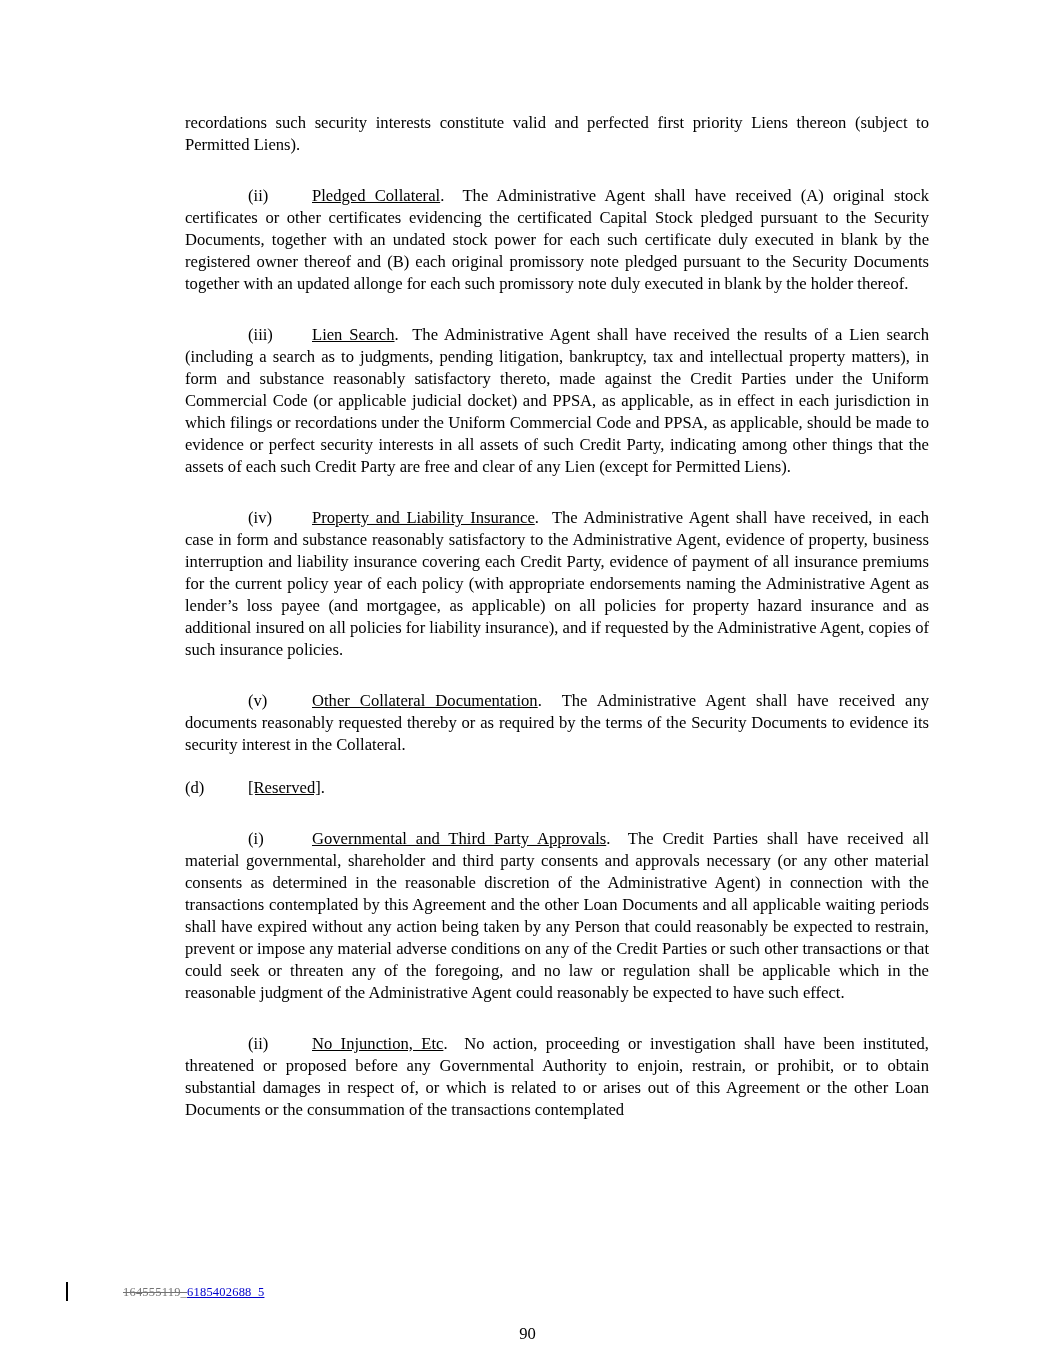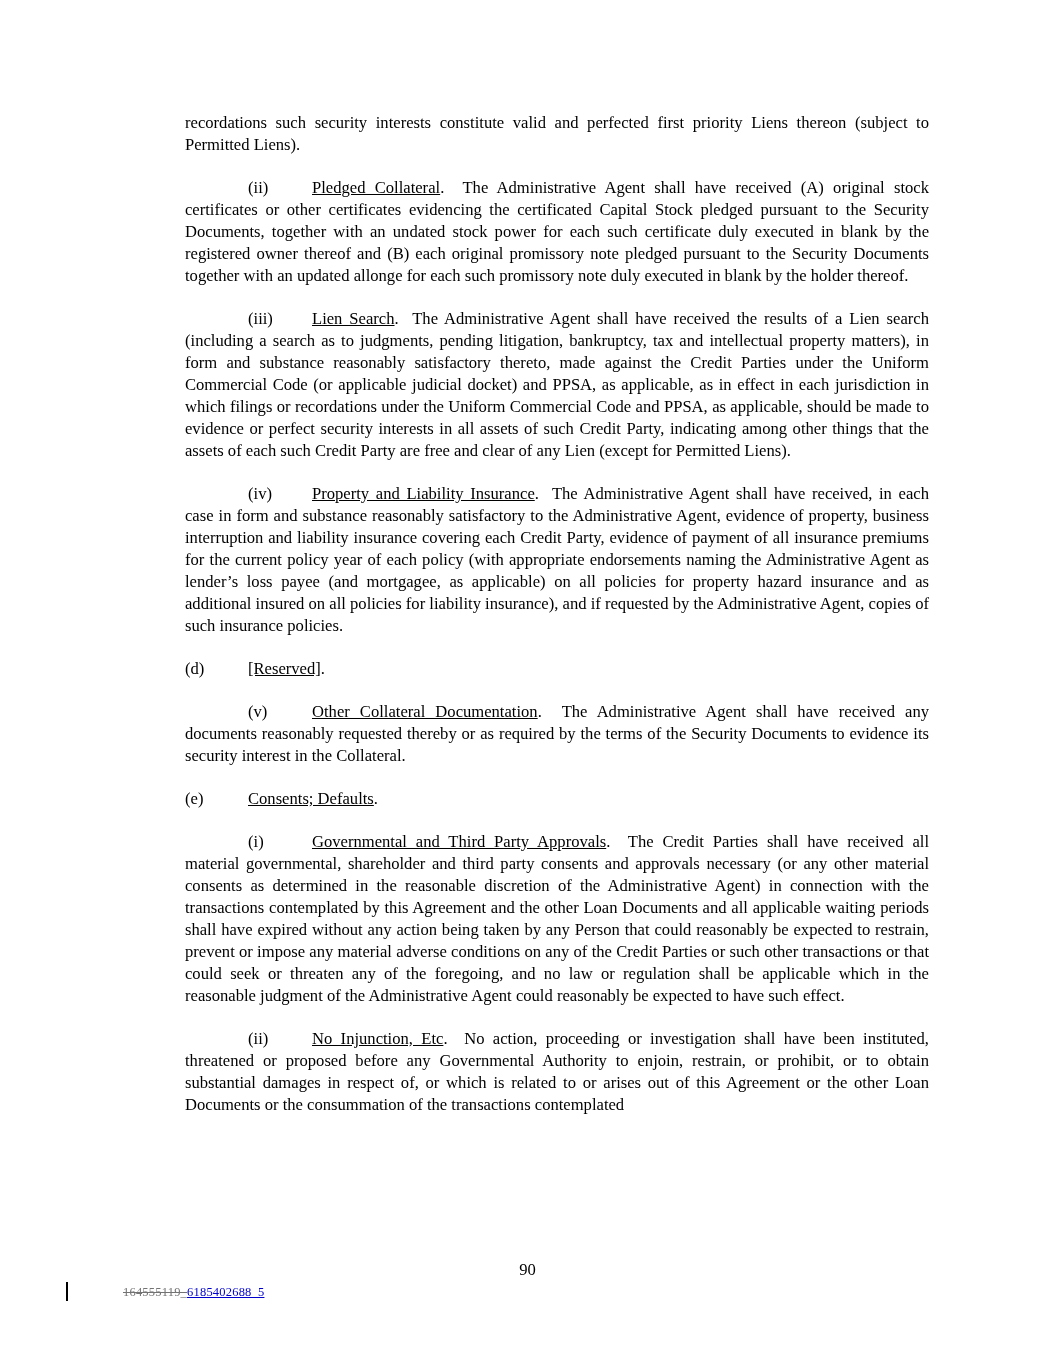--- a/index.html
+++ b/index.html
@@ -25,26 +25,26 @@
     font-size: 16.6px;
     line-height: 22px;
   }
   .para {
     text-align: justify;
     margin: 0 0 21px 0;
   }
   .para:last-child { margin-bottom: 0; }
   .indent-sub { text-indent: 63px; }
   .indent-top { text-indent: 0; }
-  .indent-sub .lbl { display: inline-block; width: 64px; text-indent: 0; }
+  .indent-sub .lbl { display: inline-block; width: 64px; text-indent: 0; margin-top: 8px; }
   .indent-top .lbl { display: inline-block; width: 63px; text-indent: 0; }
   .hd { text-decoration: underline; margin-top: 15px; }
   .page-number {
     position: absolute;
-    top: 1260px;
+    top: 1324px;
     left: 0;
     width: 1055px;
     text-align: center;
     font-size: 16.6px;
   }
   .footer-id {
     position: absolute;
     top: 1285px;
     left: 123px;
     font-size: 12.5px;
@@ -69,25 +69,24 @@
   <div class="doc-body">
 
     <p class="para"><span>recordations such security interests constitute valid and perfected first priority Liens thereon (subject to Permitted Liens).</span></p>
 
     <p class="para indent-sub"><span class="lbl">(ii)</span><span class="hd">Pledged Collateral</span><span>.&nbsp; </span><span>The Administrative Agent shall have received (A) original stock certificates or other certificates evidencing the certificated Capital Stock pledged pursuant to the Security Documents, together with an undated stock power for each such certificate duly executed in blank by the registered owner thereof and (B) each original promissory note pledged pursuant to the Security Documents together with an updated allonge for each such promissory note duly executed in blank by the holder thereof.</span></p>
 
     <p class="para indent-sub"><span class="lbl">(iii)</span><span class="hd">Lien Search</span><span>.&nbsp; </span><span>The Administrative Agent shall have received the results of a Lien search (including a search as to judgments, pending litigation, bankruptcy, tax and intellectual property matters), in form and substance reasonably satisfactory thereto, made against the Credit Parties under the Uniform Commercial Code (or applicable judicial docket) and PPSA, as applicable, as in effect in each jurisdiction in which filings or recordations under the Uniform Commercial Code and PPSA, as applicable, should be made to evidence or perfect security interests in all assets of such Credit Party, indicating among other things that the assets of each such Credit Party are free and clear of any Lien (except for Permitted Liens).</span></p>
 
     <p class="para indent-sub"><span class="lbl">(iv)</span><span class="hd">Property and Liability Insurance</span><span>.&nbsp; </span><span>The Administrative Agent shall have received, in each case in form and substance reasonably satisfactory to the Administrative Agent, evidence of property, business interruption and liability insurance covering each Credit Party, evidence of payment of all insurance premiums for the current policy year of each policy (with appropriate endorsements naming the Administrative Agent as lender’s loss payee (and mortgagee, as applicable) on all policies for property hazard insurance and as additional insured on all policies for liability insurance), and if requested by the Administrative Agent, copies of such insurance policies.</span></p>
 
+    <p class="para indent-sub"><span class="lbl">(v)</span><span class="hd">Other Collateral Documentation</span><span>.&nbsp; </span><span>The Administrative Agent shall have received any documents reasonably requested thereby or as required by the terms of the Security Documents to evidence its security interest in the Collateral.</span></p>
+
     <p class="para indent-top"><span class="lbl">(d)</span><span class="hd">[Reserved]</span><span>.</span></p>
 
-    <p class="para indent-sub"><span class="lbl">(v)</span><span class="hd">Other Collateral Documentation</span><span>.&nbsp; </span><span>The Administrative Agent shall have received any documents reasonably requested thereby or as required by the terms of the Security Documents to evidence its security interest in the Collateral.</span></p>
-
-    <p class="para indent-top"><span class="lbl">(e)</span><span class="hd">Consents; Defaults</span><span>.</span></p>
 
     <p class="para indent-sub"><span class="lbl">(i)</span><span class="hd">Governmental and Third Party Approvals</span><span>.&nbsp; </span><span>The Credit Parties shall have received all material governmental, shareholder and third party consents and approvals necessary (or any other material consents as determined in the reasonable discretion of the Administrative Agent) in connection with the transactions contemplated by this Agreement and the other Loan Documents and all applicable waiting periods shall have expired without any action being taken by any Person that could reasonably be expected to restrain, prevent or impose any material adverse conditions on any of the Credit Parties or such other transactions or that could seek or threaten any of the foregoing, and no law or regulation shall be applicable which in the reasonable judgment of the Administrative Agent could reasonably be expected to have such effect.</span></p>
 
     <p class="para indent-sub"><span class="lbl">(ii)</span><span class="hd">No Injunction, Etc</span><span>.&nbsp; </span><span>No action, proceeding or investigation shall have been instituted, threatened or proposed before any Governmental Authority to enjoin, restrain, or prohibit, or to obtain substantial damages in respect of, or which is related to or arises out of this Agreement or the other Loan Documents or the consummation of the transactions contemplated</span></p>
 
   </div>
 
   <div class="page-number">90</div>
 
   <div class="change-bar"></div>

